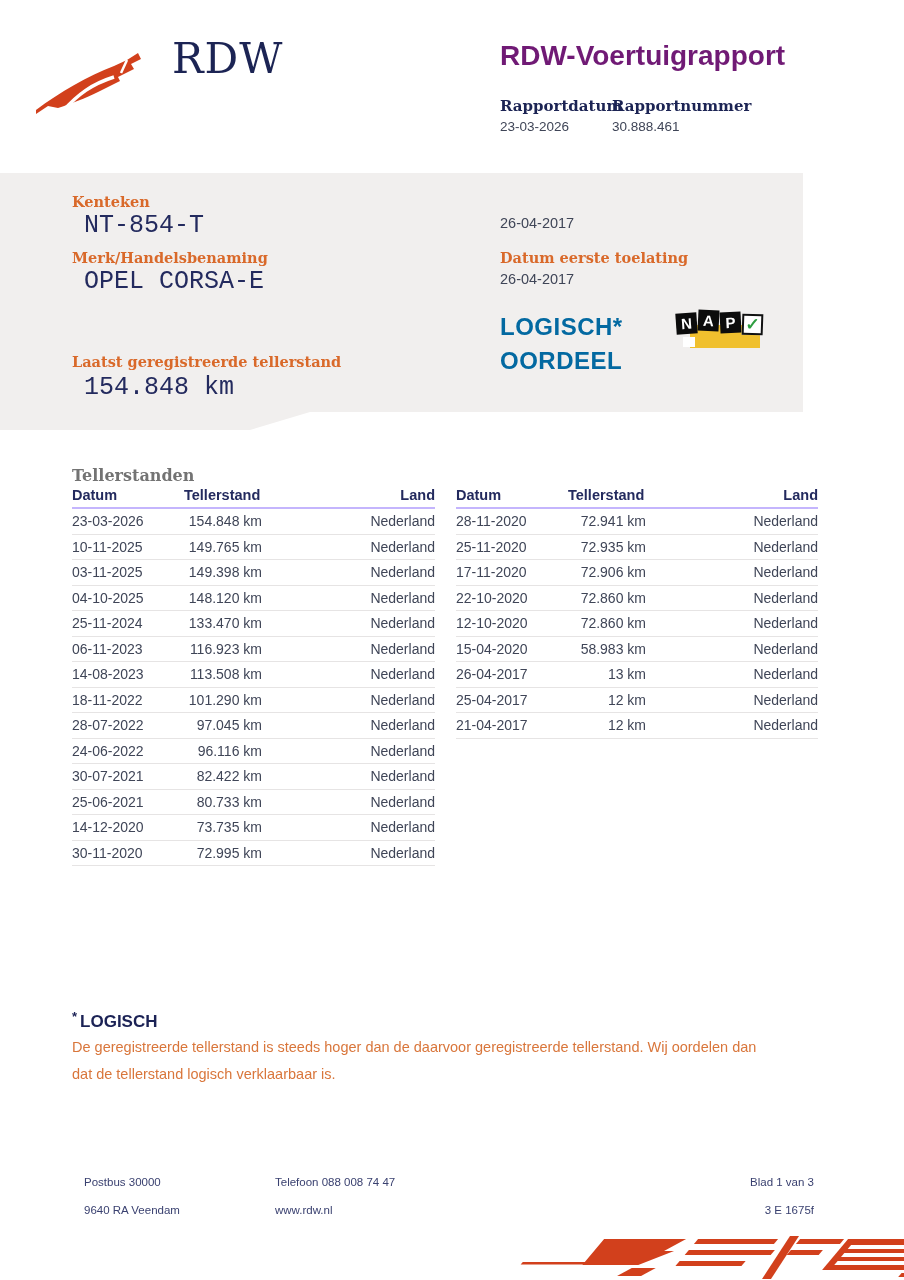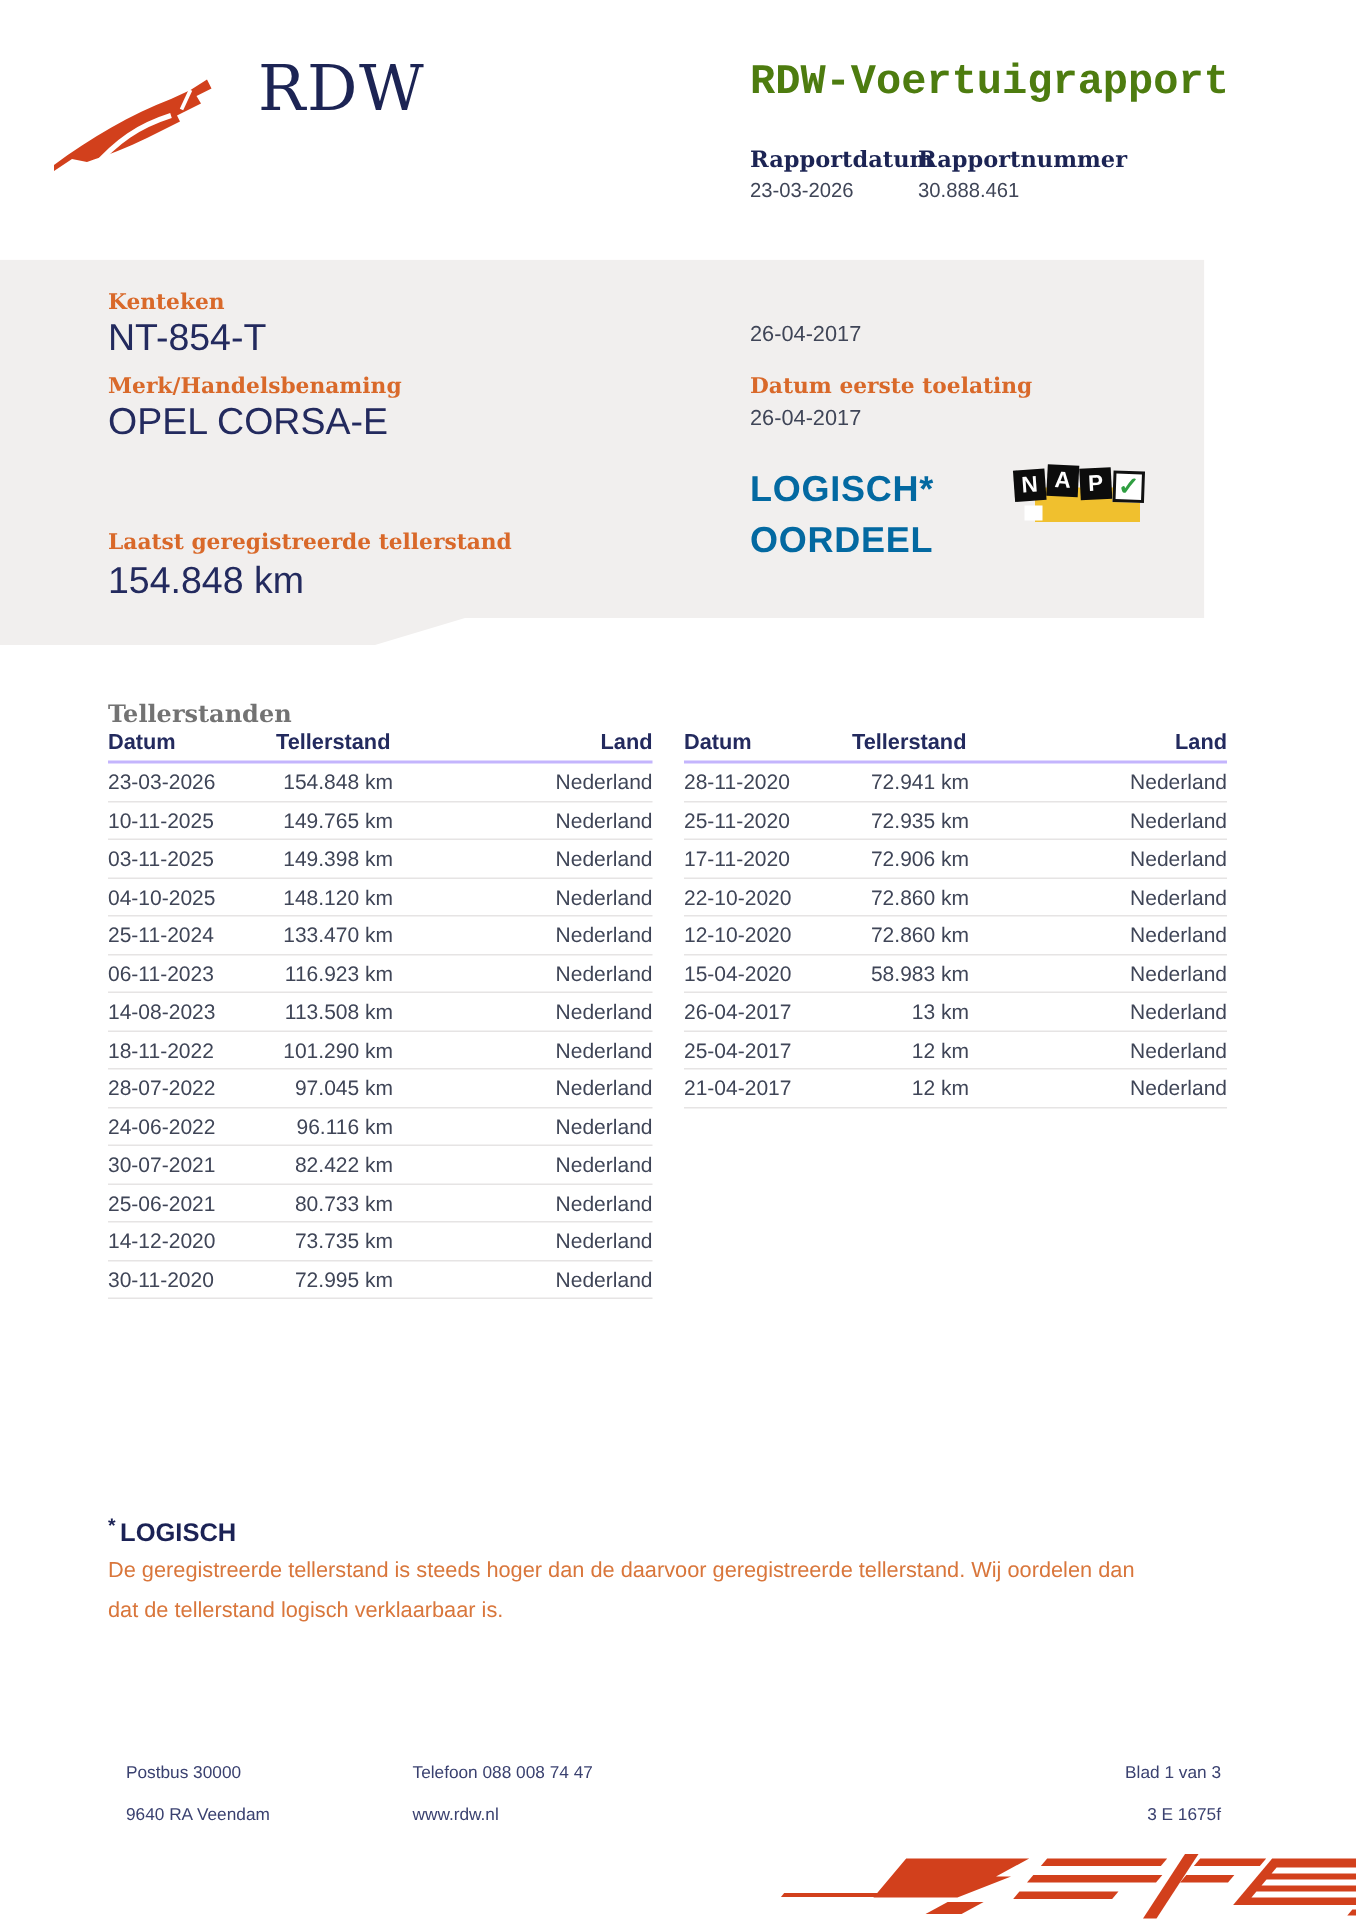--- a/index.html
+++ b/index.html
@@ -3,30 +3,30 @@
 <meta charset="utf-8">
 <style>
   html,body{margin:0;padding:0;background:#fff;}
   .page{position:relative;width:904px;height:1280px;background:#ffffff;overflow:hidden;
         font-family:"Liberation Sans",sans-serif;color:#3f4557;}
   .abs{position:absolute;}
 
   
   .logo-text{left:160px;top:34px;font-family:"DejaVu Serif",serif;font-weight:normal;
              font-size:42px;color:#1c2454;letter-spacing:1px;margin-left:12px;}
-  .report-title{left:500px;top:40px;font-family:Liberation Mono, monospace;font-weight:bold;
-                font-size:28px;color:#4d7c0f;}
+  .report-title{left:500px;top:40px;font-family:Liberation Sans, sans-serif;font-weight:bold;
+                font-size:28px;color:#701a75;}
   .hdr-label{font-family:"DejaVu Serif",serif;font-weight:bold;font-size:15px;color:#1c2454;}
   .hdr-value{font-size:13.5px;color:#3f4557;}
 
   
   .panel{left:0;top:173px;width:803px;height:257px;background:#f1efee;
          clip-path:polygon(0px 0px,803px 0px,803px 239px,310px 239px,250px 257px,0px 257px);}
   .olabel{font-family:"DejaVu Serif",serif;font-weight:bold;font-size:14.5px;color:#d9692a;}
-  .big-value{font-family:Liberation Sans, sans-serif;font-size:25px;color:#232a5e;}
+  .big-value{font-family:Liberation Mono, monospace;font-size:25px;color:#232a5e;margin-left:12px;}
   .sm-value{font-size:14.5px;color:#3f4557;}
   .oordeel{font-size:24px;font-weight:bold;color:#0369a1;line-height:34px;letter-spacing:.5px;}
 
   
   .nap{left:676px;top:310px;width:92px;height:42px;}
   .nap-yellow{position:absolute;left:14px;top:15px;width:70px;height:23px;background:#f0c02e;}
   .nap-white-sq{position:absolute;left:7px;top:27px;width:12px;height:10px;background:#fff;}
   .nap-tile{position:absolute;width:21px;height:21px;background:#0c0c0c;color:#fff;
             font-weight:bold;font-size:15px;display:flex;align-items:center;justify-content:center;}
   .nap-check{position:absolute;width:21px;height:21px;background:#fff;border:2px solid #111;

